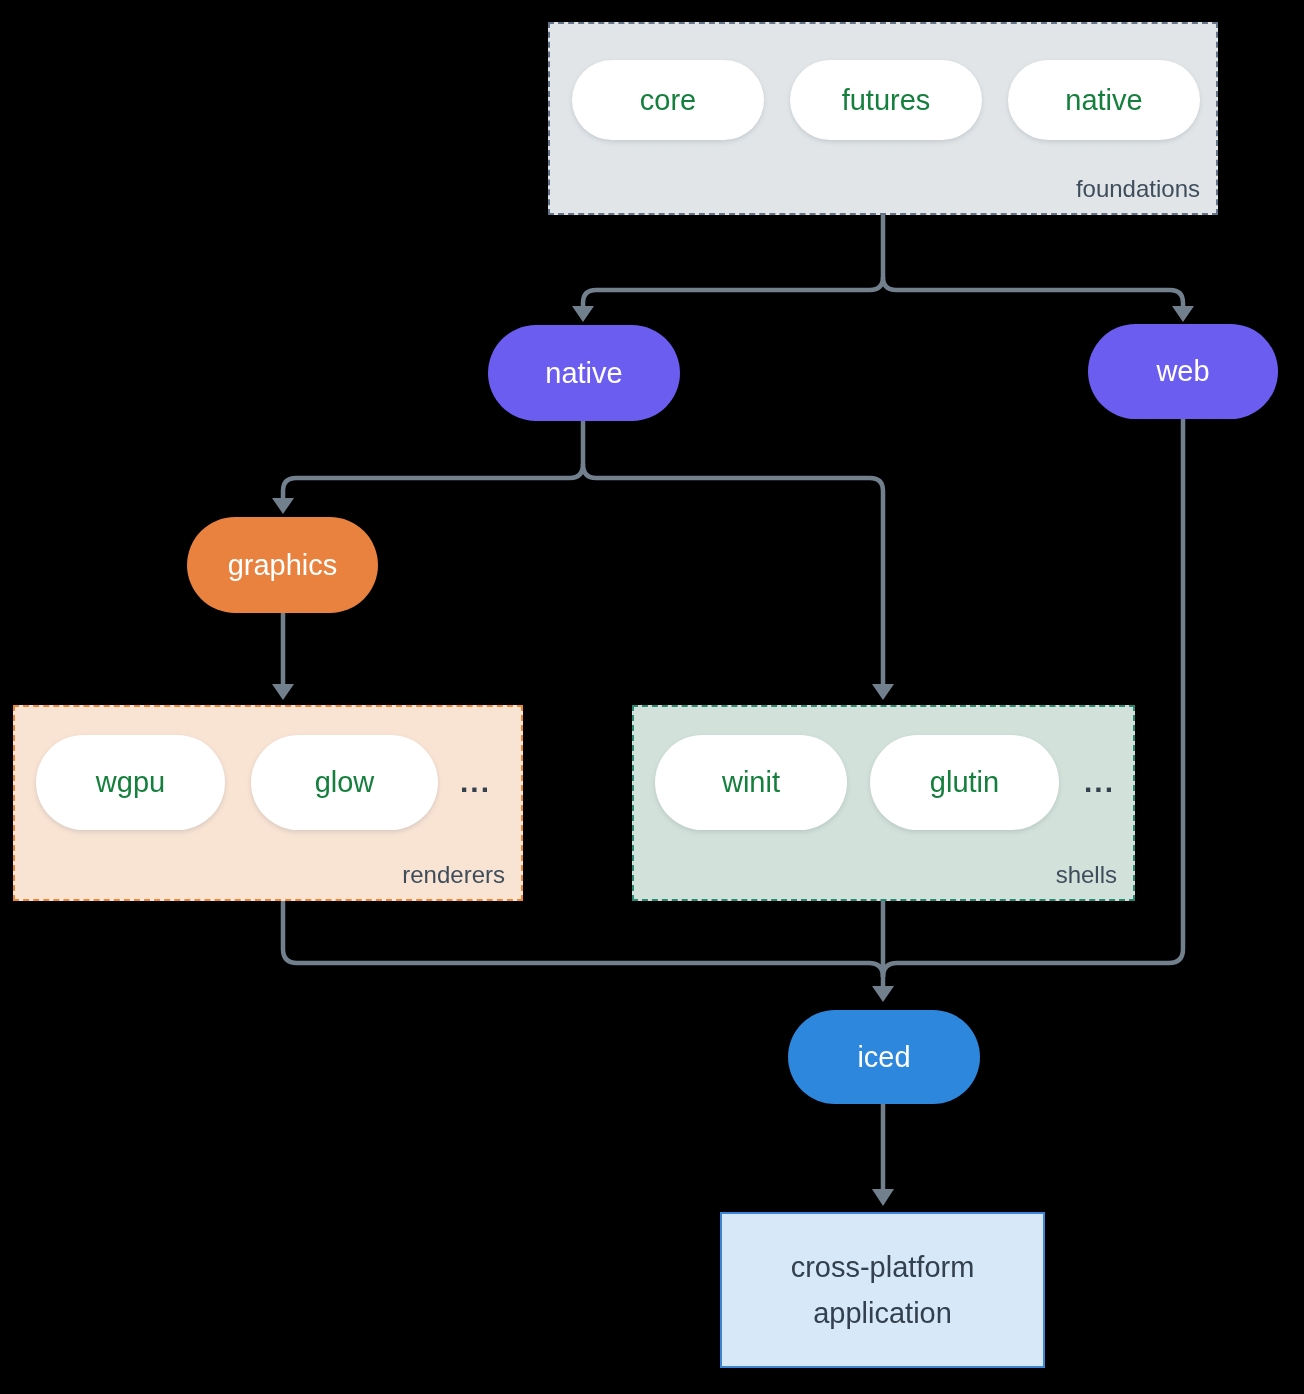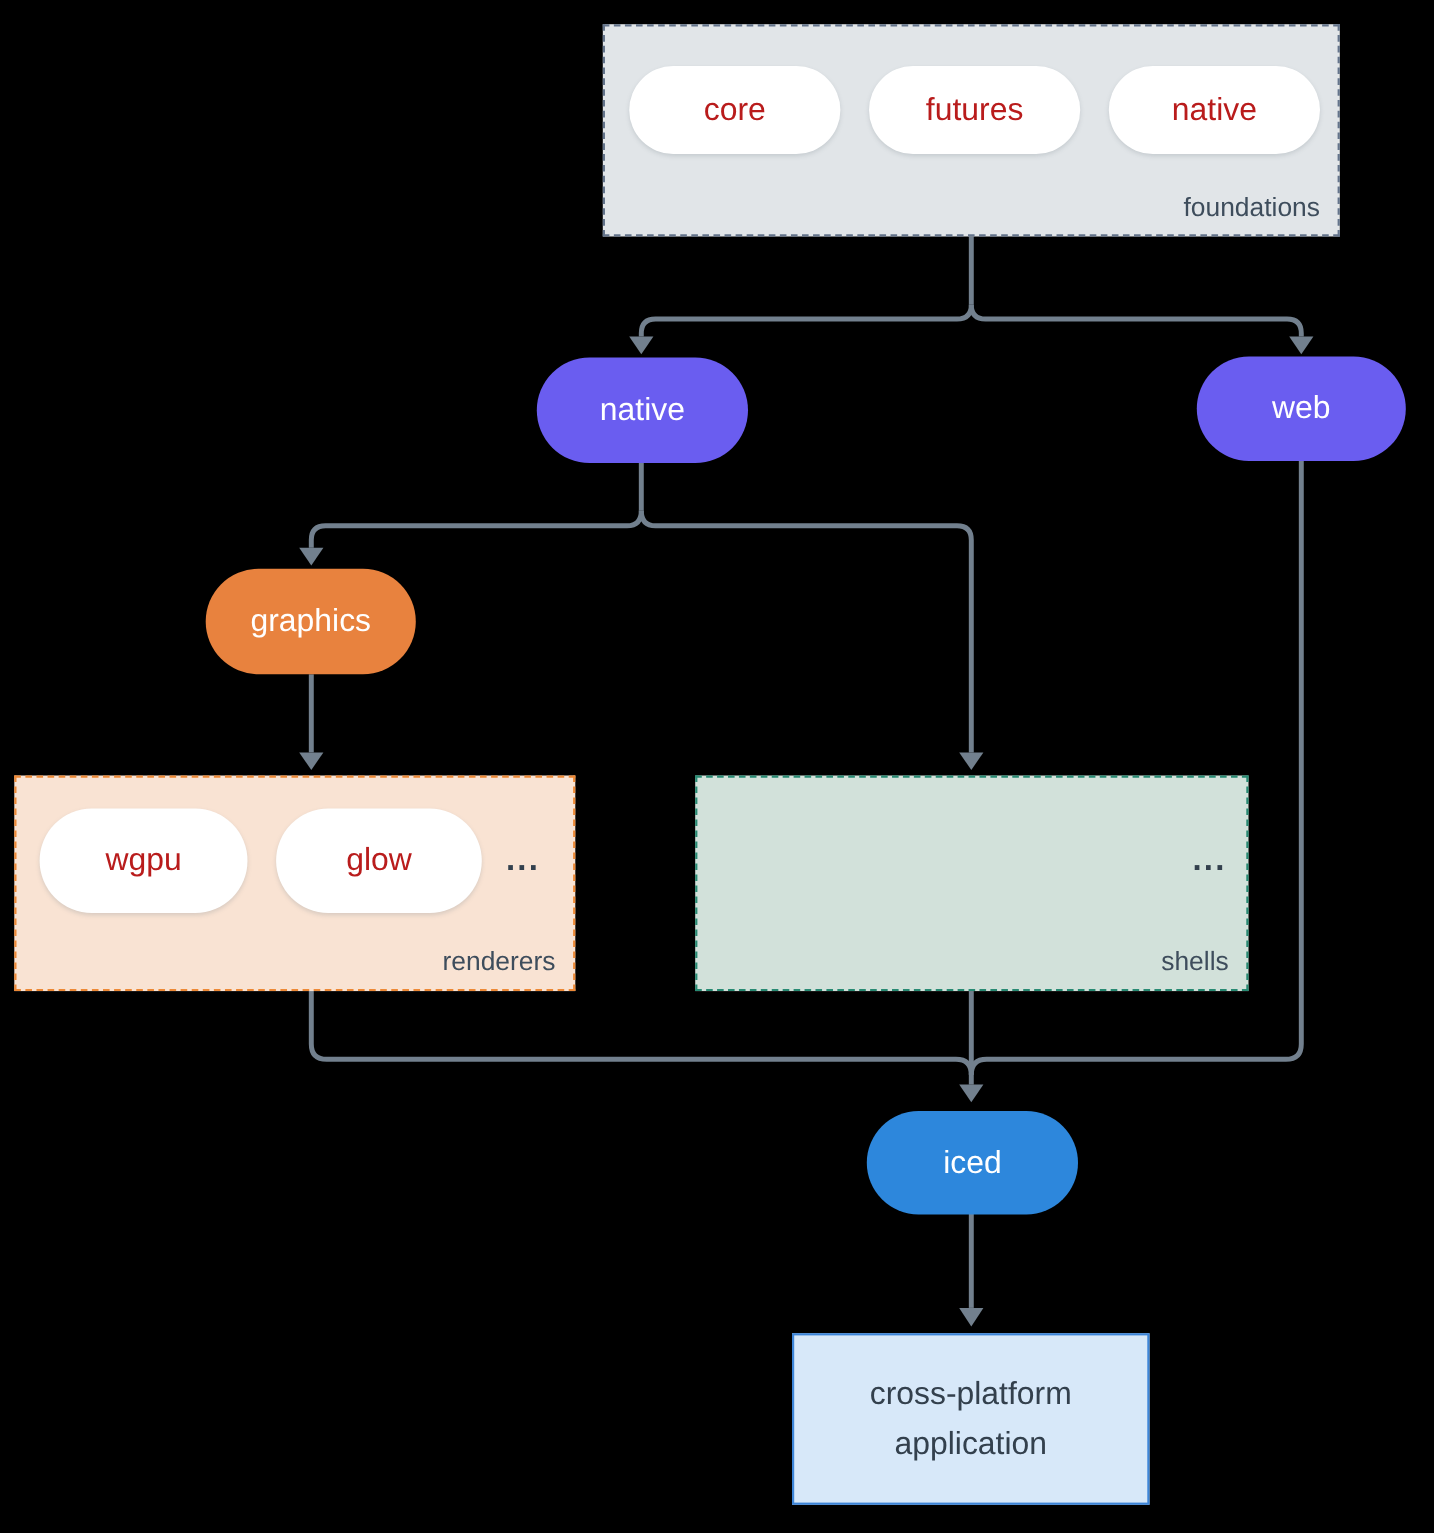--- a/index.html
+++ b/index.html
@@ -56,21 +56,21 @@
     right: 16px; bottom: 10px;
     font-size: 24px;
     color: #3e4d5c;
   }
   .pill {
     position: absolute;
     display: flex;
     align-items: center;
     justify-content: center;
     font-size: 29px;
-    color: #b91c1c;
+    color: #15803d;
     background: #fff;
     border-radius: 48px;
   }
   .pill.white { box-shadow: 0 2px 4px rgba(120,130,140,0.25); }
   .pill.colored { color: #ffffff; text-align: right; }
   .ellipsis {
     position: absolute;
     top: 58px;
     font-size: 30px;
     font-weight: bold;
@@ -141,20 +141,22 @@
   <div class="pill colored node-graphics">graphics</div>
 
   <div class="group renderers">
     <div class="pill white" style="left:21px; top:28px; width:189px; height:95px;">wgpu</div>
     <div class="pill white" style="left:236px; top:28px; width:187px; height:95px;">glow</div>
     <div class="ellipsis" style="left:445px;">...</div>
     <div class="group-label">renderers</div>
   </div>
 
   <div class="group shells">
+    <div class="pill white" style="left:21px; top:28px; width:192px; height:95px;">winit</div>
+    <div class="pill white" style="left:236px; top:28px; width:189px; height:95px;">glutin</div>
     <div class="ellipsis" style="left:450px;">...</div>
     <div class="group-label">shells</div>
   </div>
 
   <div class="pill colored node-iced">iced</div>
 
   <div class="app-box">
     <div>cross-platform</div>
     <div>application</div>
   </div>

